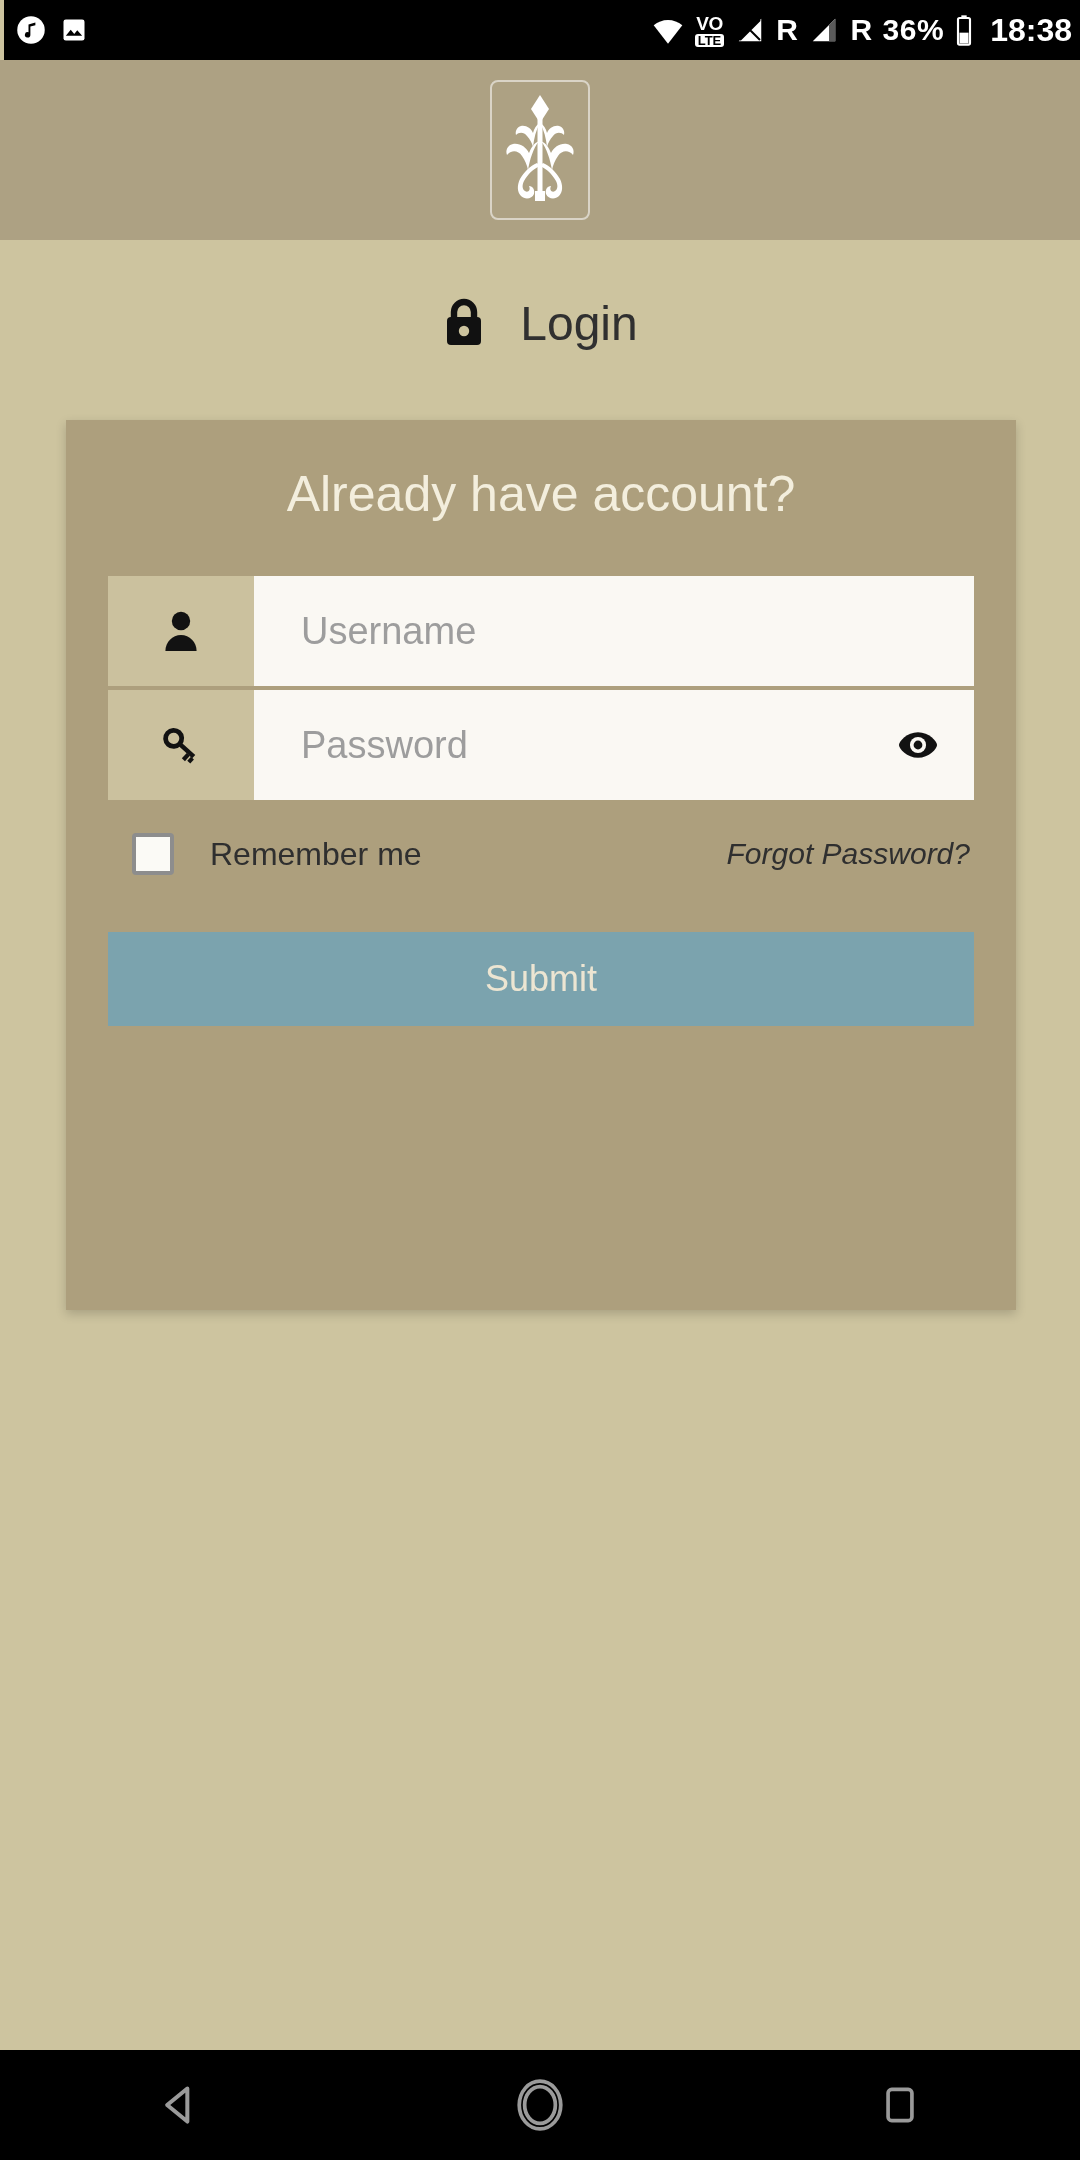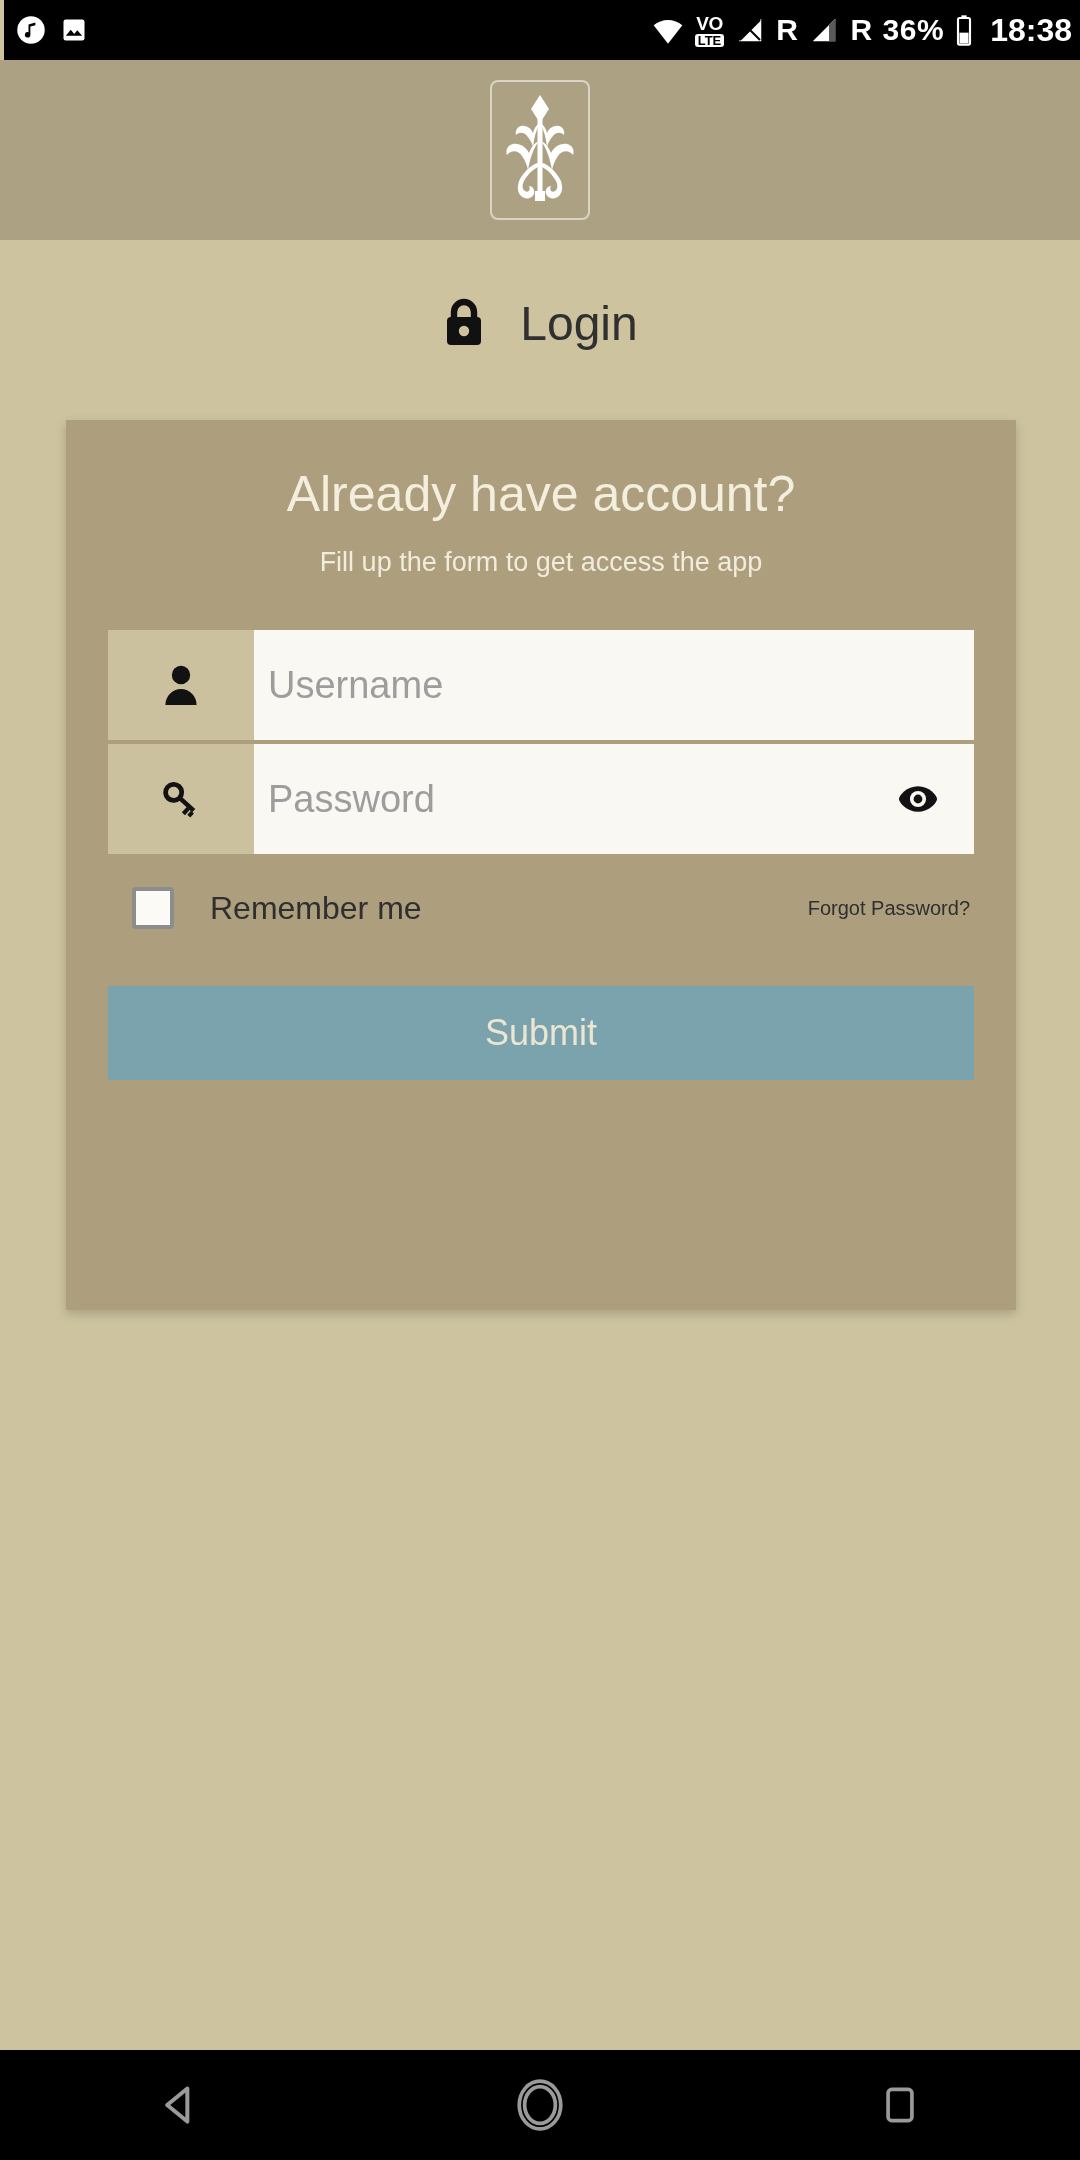--- a/index.html
+++ b/index.html
@@ -62,40 +62,40 @@
     background:#faf8f3;
   }
   .field.first{margin-top:52px;}
   .field.second{margin-top:4px;}
   .field-icon{
     width:146px;flex:0 0 146px;background:#cbc19e;
     display:flex;align-items:center;justify-content:center;
   }
   .field-input{
     flex:1;display:flex;align-items:center;background:#faf8f3;
-    padding:0 14px;position:relative;
+    padding:0 47px;position:relative;
   }
   .field-input .ph{color:#9d9d9d;font-size:38px;line-height:1;}
   .eye-btn{
     position:absolute;right:34px;top:50%;transform:translateY(-50%);
     display:flex;align-items:center;justify-content:center;
   }
 
   
   .remember-row{
     display:flex;align-items:center;margin-top:26px;height:56px;position:relative;
   }
   .checkbox{
     width:42px;height:42px;background:#fbfaf6;border:4px solid #8d8d8d;
     border-radius:4px;box-sizing:border-box;flex:0 0 42px;margin-left:24px;
   }
   .remember-label{font-size:32px;color:#2f2f2f;margin-left:36px;line-height:1;}
   .forgot{
     position:absolute;right:4px;top:50%;transform:translateY(-50%);
-    font-size:20px;color:#2f2f2f;line-height:1;
+    font-size:30px;color:#2f2f2f;line-height:1;font-style:italic;
   }
 
   
   .submit{
     margin-top:50px;height:94px;background:#7ba3ae;display:flex;
     align-items:center;justify-content:center;border:none;width:100%;
     box-sizing:border-box;cursor:pointer;
   }
   .submit span{color:#ece5d2;font-size:36px;line-height:1;}
 
@@ -199,21 +199,20 @@
         <rect x="2.5" y="10.5" width="17" height="14" rx="2" fill="#111"></rect>
         <circle cx="11" cy="17.5" r="2.6" fill="#cdc49f"></circle>
       </svg>
     </span>
     <span class="label">Login</span>
   </div>
 
   <div class="card">
 
     <h1 class="card-title">Already have account?</h1>
-    <p class="card-sub">Fill up the form to get access the app</p>
 
     <div class="field first">
       <div class="field-icon">
         <svg width="40" height="44" viewBox="0 0 20 22">
           <circle cx="10" cy="6" r="4.6" fill="#121212"></circle>
           <path d="M2.2 21c0-4.5 3.5-8 7.8-8s7.8 3.5 7.8 8z" fill="#121212"></path>
         </svg>
       </div>
       <div class="field-input">
         <span class="ph">Username</span>

